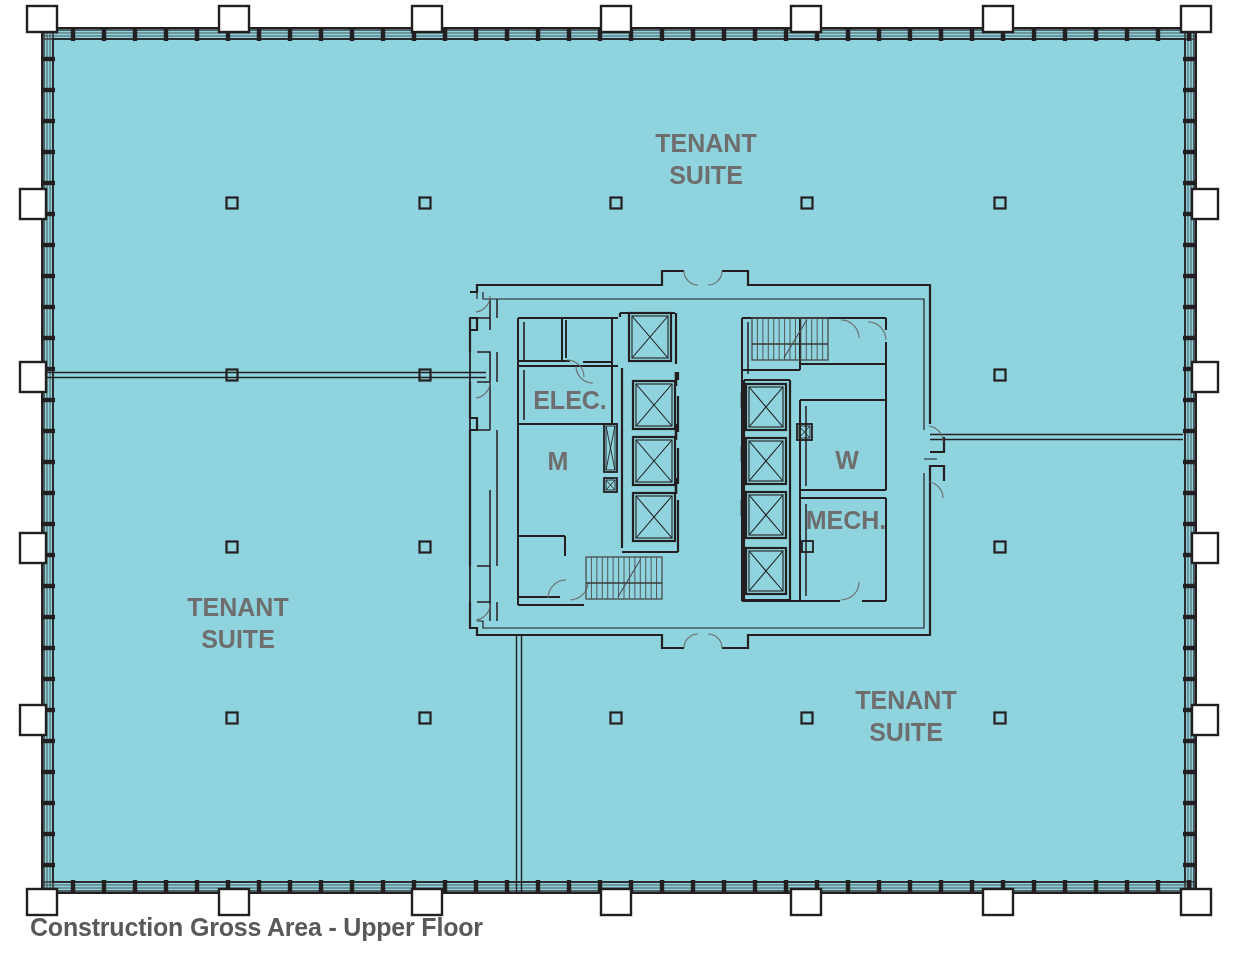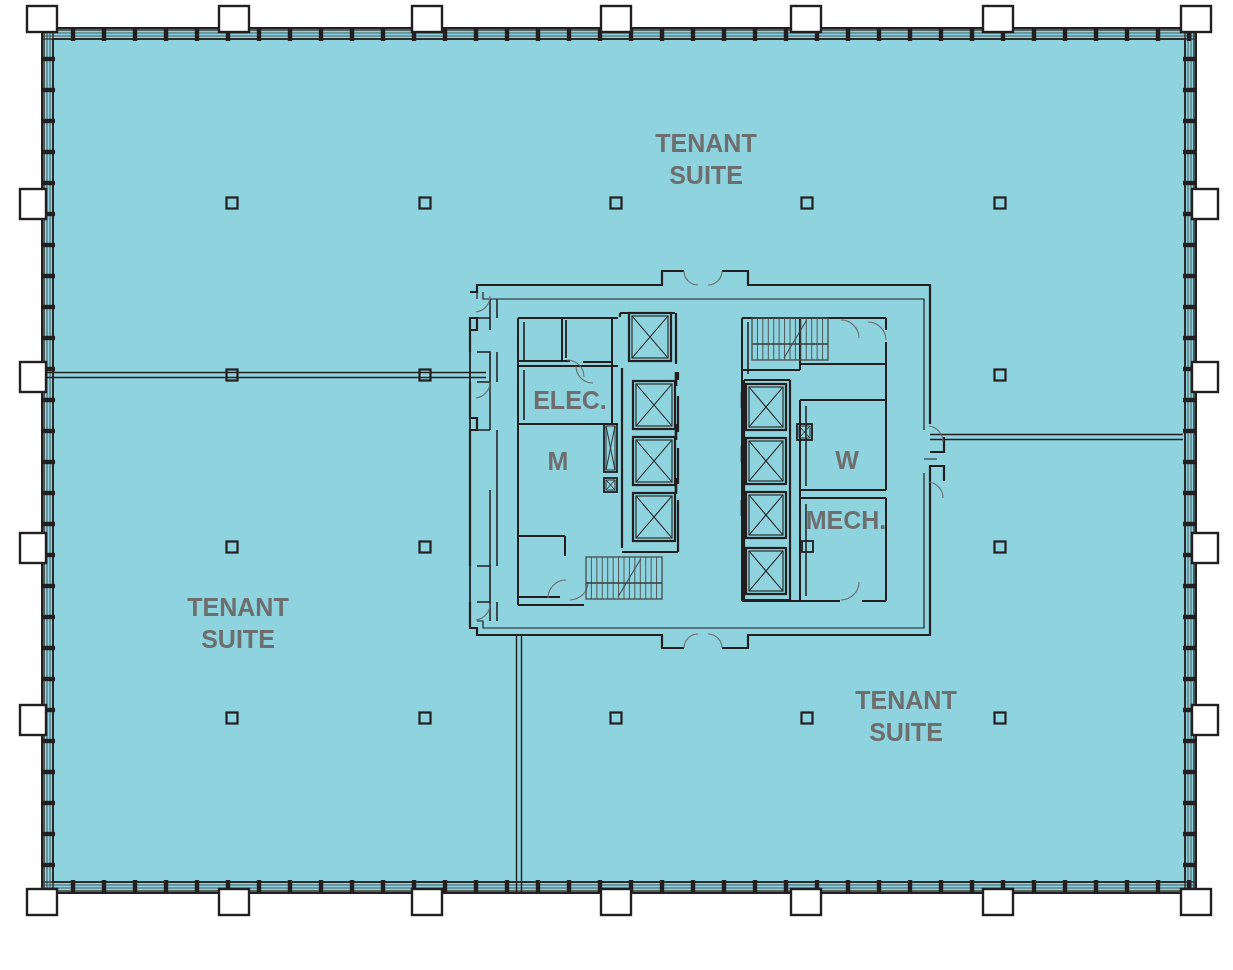--- a/index.html
+++ b/index.html
@@ -465,13 +465,14 @@
       <text class="room-label suite-label" x="906" y="702">TENANT</text>
       <text class="room-label suite-label" x="906" y="734">SUITE</text>
 
       <text class="room-label core-label" x="570" y="402">ELEC.</text>
       <text class="room-label core-label" x="558" y="463">M</text>
       <text class="room-label core-label" x="847" y="462">W</text>
       <text class="room-label core-label" x="846" y="522">MECH.</text>
     </g>
   </svg>
 
+  <div class="caption">Construction Gross Area - Upper Floor</div>
 </div>
 
 </body></html>

